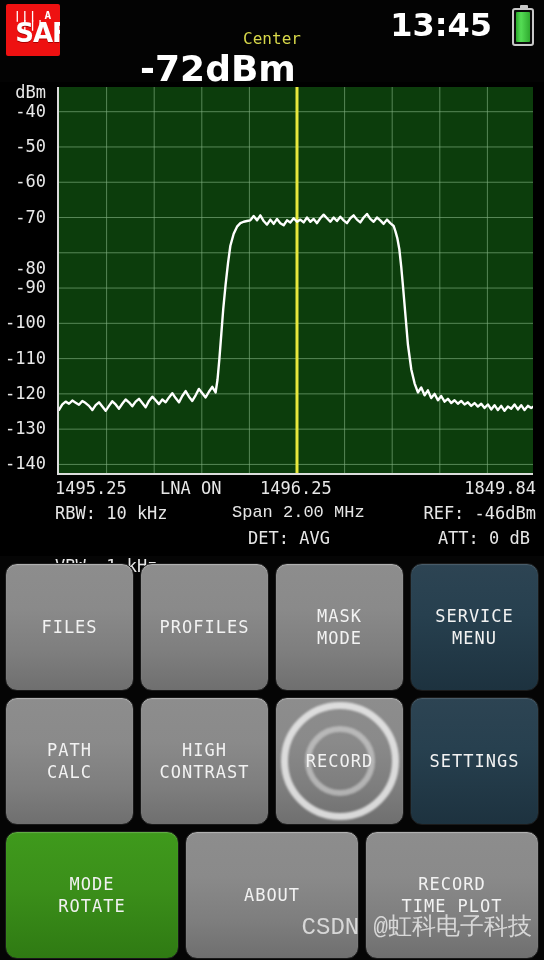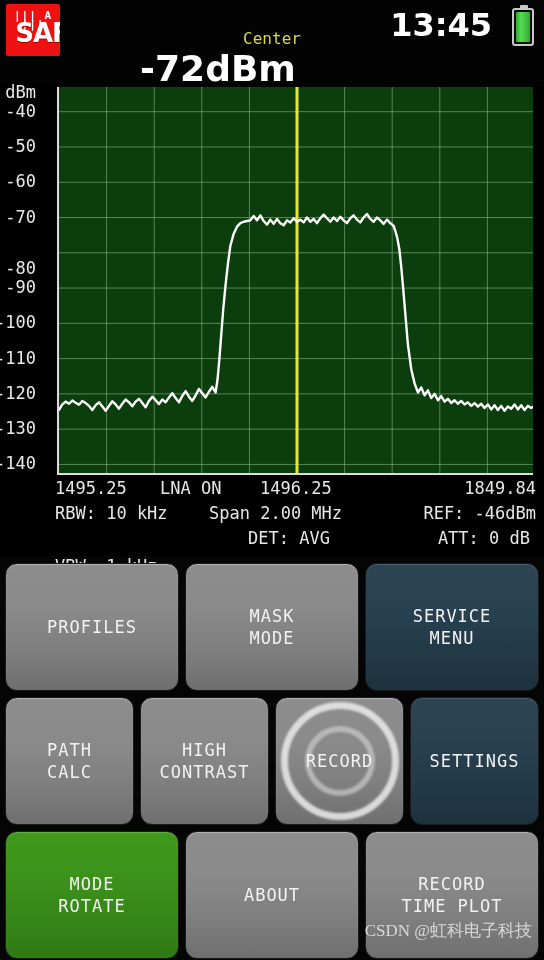--- a/index.html
+++ b/index.html
@@ -82,21 +82,21 @@
     border-radius: 1px;
   }
 
   
   #plotArea {
     position: absolute; left: 0; top: 82px;
     width: 544px; height: 400px;
     background: #000;
   }
   #yaxis {
-    position: absolute; left: 6px; top: 0;
+    position: absolute; left: 16px; top: 0;
     width: 33px; height: 400px; text-align: center;
   }
   #yaxis .ylab {
     position: absolute; right: 3px;
     color: #e8e8e8; font-size: 17px;
     font-family: "DejaVu Sans Mono", monospace;
     white-space: nowrap;
     text-shadow: 0 0 1px #000;
   }
   #graph {
@@ -183,22 +183,22 @@
     width: 0; height: 0;
     border-top: 9px solid transparent;
     border-bottom: 9px solid transparent;
     border-right: 14px solid #f2f2f2;
     margin-right: 5px;
     vertical-align: -2px;
   }
   #watermark {
     position: absolute; right: 12px; bottom: 18px;
     color: rgba(235,235,235,.82);
-    font-size: 17px;
-    font-family: Liberation Serif, serif;
+    font-size: 24px;
+    font-family: Liberation Mono, monospace;
     z-index: 40;
     pointer-events: none;
     white-space: nowrap;
   }
 </style>
 </head>
 <body>
 
 <div id="screen">
 
@@ -263,32 +263,35 @@
 
   <div id="info">
     <div class="row">
       <span class="cell c-white" style="left:55px;">1495.25</span>
       <span class="cell c-cyan" style="left:160px;">LNA ON</span>
       <span class="cell c-yellow" style="left:260px;">1496.25</span>
       <span class="cell c-white" style="right:8px;">1849.84</span>
     </div>
     <div class="row">
       <span class="cell c-white" style="left:55px;">RBW: 10 kHz</span>
-      <span class="cell c-white" style="left:209px;">Span 2.00 MHz</span>
+      <span class="cell c-white" style="left:232px;font-family:Liberation Mono, monospace;">Span 2.00 MHz</span>
       <span class="cell c-white" style="right:8px;">REF: -46dBm</span>
     </div>
     <div class="row">
       <span class="cell c-white" style="left:55px;margin-top:28px;">VBW: 1 kHz</span>
       <span class="cell c-yellow" style="left:248px;">DET: AVG</span>
       <span class="cell c-white" style="right:14px;">ATT:  0  dB</span>
     </div>
   </div>
 
   <div id="buttons">
       <div class="btnrow">
+        <div class="btn btn-gray">
+          <span class="lbl">FILES</span>
+        </div>
         <div class="btn btn-gray">
           <span class="lbl">PROFILES</span>
         </div>
         <div class="btn btn-gray">
           <span class="lbl">MASK
 MODE</span>
         </div>
         <div class="btn btn-blue">
           <span class="lbl">SERVICE
 MENU</span>

